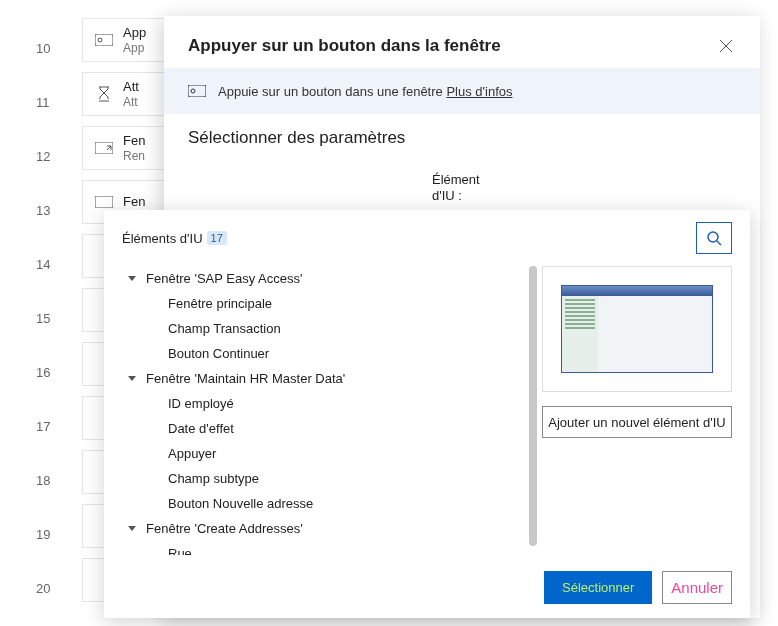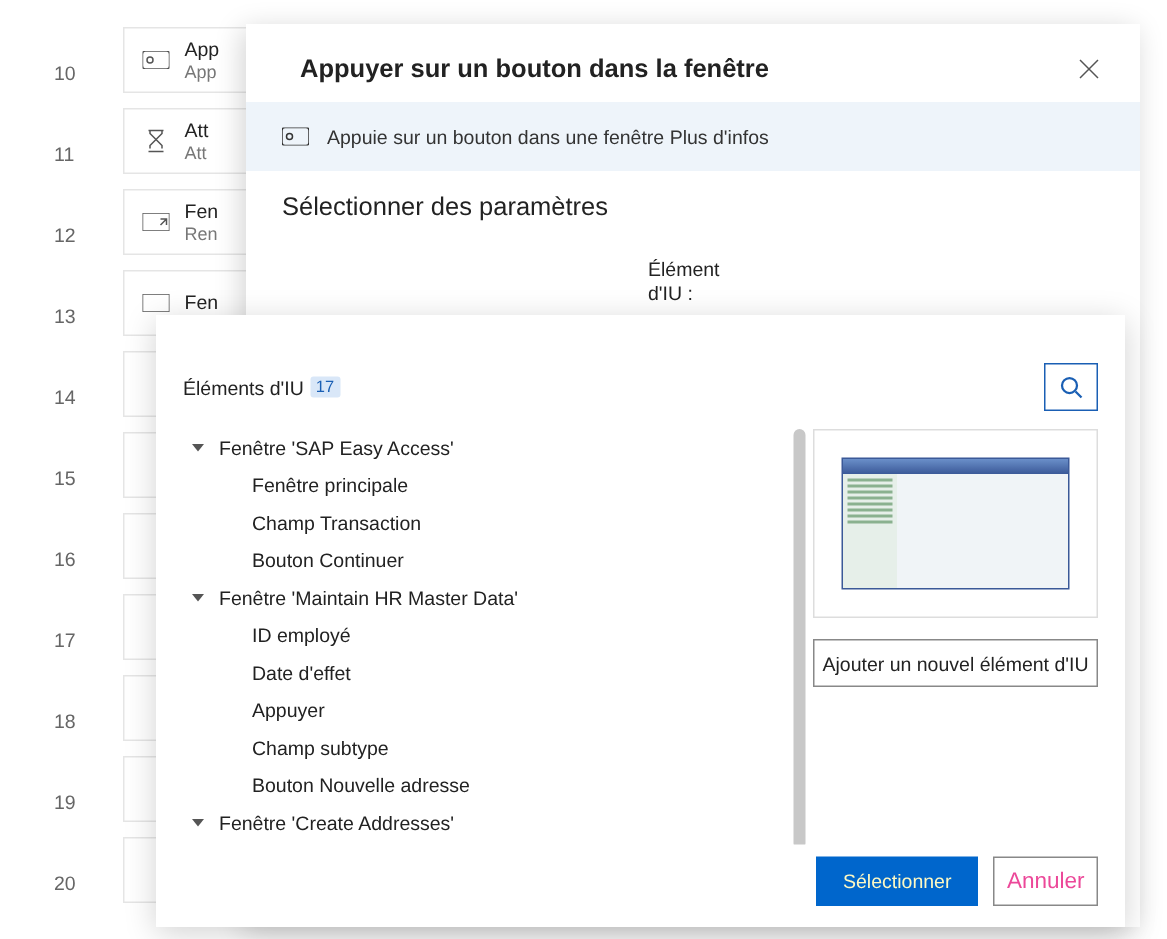--- a/index.html
+++ b/index.html
@@ -9,37 +9,37 @@
     .step-row { position: absolute; left: 0; right: 0; height: 48px; display: flex; align-items: center; }
     .step-num { position: absolute; left: 36px; font-size: 13px; color: #666; margin-top: 16px; }
     .step-card { position: absolute; left: 82px; right: 30px; height: 44px; border: 1px solid #e5e5e5; background: #fff; display: flex; align-items: center; padding: 0 12px; gap: 10px; }
     .step-icon { width: 18px; height: 18px; color: #555; display: flex; align-items: center; justify-content: center; flex-shrink: 0; }
     .step-txt { display: flex; flex-direction: column; line-height: 1.2; }
     .step-title { font-size: 13px; color: #222; }
     .step-sub { font-size: 12px; color: #777; }
 
     .modal { position: absolute; left: 164px; top: 16px; right: 18px; bottom: 8px; background: #fff; box-shadow: -3px 3px 18px rgba(0,0,0,0.18); display: flex; flex-direction: column; }
     .modal-header { padding: 20px 24px 12px 24px; display: flex; align-items: center; justify-content: space-between; }
-    .modal-title { font-size: 17px; font-weight: 600; color: #222; margin-left: 12px; }
+    .modal-title { font-size: 17px; font-weight: 600; color: #222; }
     .close-btn { width: 20px; height: 20px; cursor: pointer; color: #555; display: flex; align-items: center; justify-content: center; }
 
     .info-bar { margin: 0 0 14px 0; background: #eef4fa; padding: 14px 24px; display: flex; align-items: center; gap: 12px; font-size: 13px; color: #333; }
     .info-icon { width: 18px; height: 18px; display: flex; align-items: center; justify-content: center; color: #333; }
-    .info-link { color: #333; cursor: pointer; }
+    .info-link { color: #333; text-decoration: underline; cursor: pointer; }
 
     .params-section { padding: 0 24px; }
     .params-h { font-size: 17px; padding-bottom: 24px; color: #222; }
     .field-row { display: flex; align-items: center; gap: 10px; margin-bottom: 8px; flex-direction: column; }
     .field-label { font-size: 13px; color: #222; width: 60px; line-height: 1.2; }
     .field-input { flex: 1; height: 30px; border: 2px solid #0854a0; background: #fff; position: relative; }
     .field-caret { position: absolute; right: 8px; top: 50%; transform: translateY(-50%); color: #666; cursor: pointer; font-size: 12px; }
     .field-info { width: 18px; height: 18px; border: 1px solid #999; border-radius: 50%; color: #666; display: flex; align-items: center; justify-content: center; font-size: 11px; cursor: pointer; }
 
     .picker { position: absolute; left: 104px; top: 210px; right: 28px; bottom: 8px; background: #fff; box-shadow: 0 4px 20px rgba(0,0,0,0.18); display: flex; flex-direction: column; }
-    .picker-top { padding: 32px 18px 12px 18px; display: flex; align-items: center; }
+    .picker-top { padding: 12px 18px 12px 18px; display: flex; align-items: center; }
     .picker-label { font-size: 13px; color: #222; }
     .picker-count { background: #d9e7f8; color: #1a5fb4; font-size: 11px; padding: 1px 4px; margin-left: 4px; border-radius: 2px; }
     .picker-search { margin-left: auto; width: 36px; height: 32px; border: 1px solid #1a5fb4; color: #1a5fb4; display: flex; align-items: center; justify-content: center; cursor: pointer; }
 
     .picker-body { flex: 1; display: flex; padding: 0 18px 8px 18px; gap: 4px; overflow: hidden; }
     .tree-container { flex: 1; position: relative; display: flex; }
     .tree { flex: 1; font-size: 13px; color: #222; overflow-y: hidden; padding-right: 8px; }
     .tree-node { padding: 5px 0 5px 24px; cursor: pointer; position: relative; }
     .tree-node.parent::before { content: ''; position: absolute; left: 6px; top: 10px; width: 0; height: 0; border-left: 4px solid transparent; border-right: 4px solid transparent; border-top: 5px solid #555; }
     .tree-child { padding: 5px 0 5px 46px; cursor: pointer; }
@@ -50,21 +50,21 @@
     .preview-box { width: 190px; height: 126px; border: 1px solid #ddd; background: #fff; padding: 18px; margin-bottom: 14px; }
     .preview-inner { width: 100%; height: 100%; border: 1px solid #3b5998; background: #fff; position: relative; }
     .preview-titlebar { height: 10px; background: linear-gradient(#6a8fc9, #3b5998); }
     .preview-sidebar { position: absolute; left: 0; top: 10px; width: 36px; bottom: 0; background: #e6efe9; }
     .preview-sidebar-lines { padding: 3px; }
     .preview-sidebar-lines div { height: 2px; background: #8ab18f; margin-bottom: 2px; }
     .preview-content { position: absolute; left: 36px; top: 10px; right: 0; bottom: 0; background: #f0f4f7; }
     .add-btn { width: 190px; height: 32px; border: 1px solid #888; background: #fff; font-size: 13px; color: #222; cursor: pointer; }
 
     .picker-footer { padding: 8px 18px 14px 0; display: flex; justify-content: flex-end; gap: 10px; }
-    .btn-primary { background: #0066cc; color: #fef9c3; border: none; padding: 7px 18px; font-size: 13px; cursor: pointer; }
+    .btn-primary { background: #0066cc; color: #bef264; border: none; padding: 7px 18px; font-size: 13px; cursor: pointer; }
     .btn-secondary { background: #fff; color: #ec4899; border: 1px solid #888; padding: 7px 8px; font-size: 15px; cursor: pointer; }
 
     .side-btn { position: absolute; right: 32px; top: 236px; width: 34px; height: 34px; border: 1px solid #888; background: #fff; }
   </style>
 </head>
 <body>
 
 <div class="bg-steps">
   <div class="step-row" style="top:16px">
       <span class="step-num">10</span>

